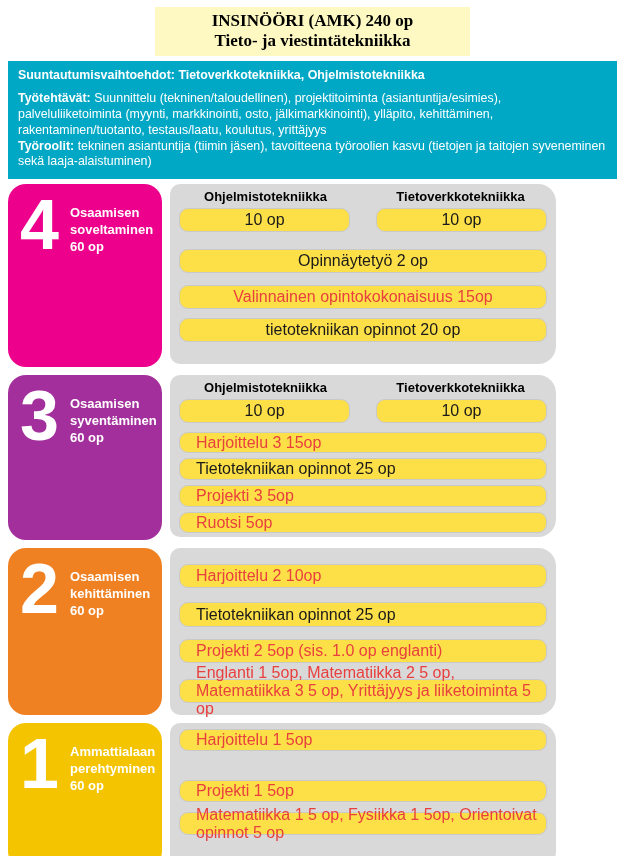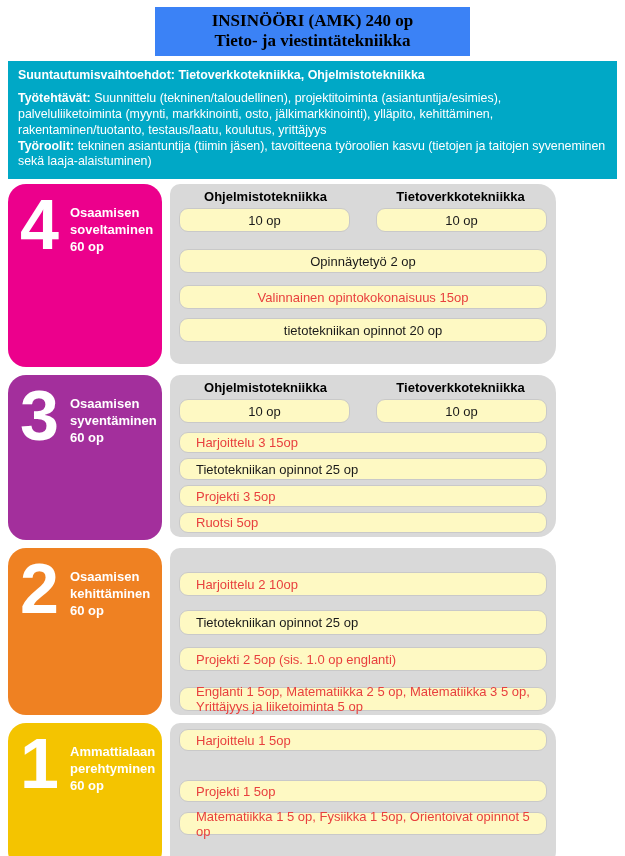--- a/index.html
+++ b/index.html
@@ -8,21 +8,21 @@
     background: #ffffff;
     width: 625px;
     height: 856px;
     overflow: hidden;
     font-family: "Liberation Sans", sans-serif;
     color: #1a1a1a;
   }
   .title-box {
     width: 315px;
     margin: 7px auto 5px auto;
-    background: #3b82f6;
+    background: #fef9c3;
     text-align: center;
     padding: 4px 0 5px 0;
     font-family: "Liberation Serif", serif;
     font-weight: bold;
     font-size: 17px;
     line-height: 1.18;
     color: #000000;
   }
   .intro-box {
     margin: 0 8px;
@@ -88,36 +88,36 @@
     width: 47%;
     text-align: center;
     font-weight: bold;
     font-size: 13px;
     color: #000000;
   }
   .track-boxes { display: flex; justify-content: space-between; margin-top: 2px; }
   .tb { width: 46.5%; height: 23px; }
 
   .row {
-    background: #fef9c3;
+    background: #fde047;
     border: 1px solid #c9c9c9;
     border-radius: 9px;
-    font-size: 13px;
+    font-size: 16px;
     display: flex;
     align-items: center;
     height: 24px;
     box-sizing: border-box;
     color: #1a1a1a;
   }
   .center { justify-content: center; }
   .left { padding-left: 16px; }
   .red { color: #e8403e; }
 
   .h21 { height: 21px; } .h22 { height: 22px; } .h23 { height: 23px; } .h25 { height: 25px; }
-  .mt1 { margin-top: 17px; } .mt2 { margin-top: 2px; } .mt5 { margin-top: 5px; }
+  .mt1 { margin-top: 9px; } .mt2 { margin-top: 2px; } .mt5 { margin-top: 5px; }
   .mt9 { margin-top: 9px; } .mt10 { margin-top: 10px; } .mt12 { margin-top: 12px; }
   .mt14 { margin-top: 14px; } .mt16 { margin-top: 16px; } .mt17 { margin-top: 17px; }
   .mt29 { margin-top: 29px; }
 </style>
 </head>
 <body>
 
 <div class="title-box">
   <div>INSINÖÖRI (AMK) 240 op</div>
   <div>Tieto- ja viestintätekniikka</div>

